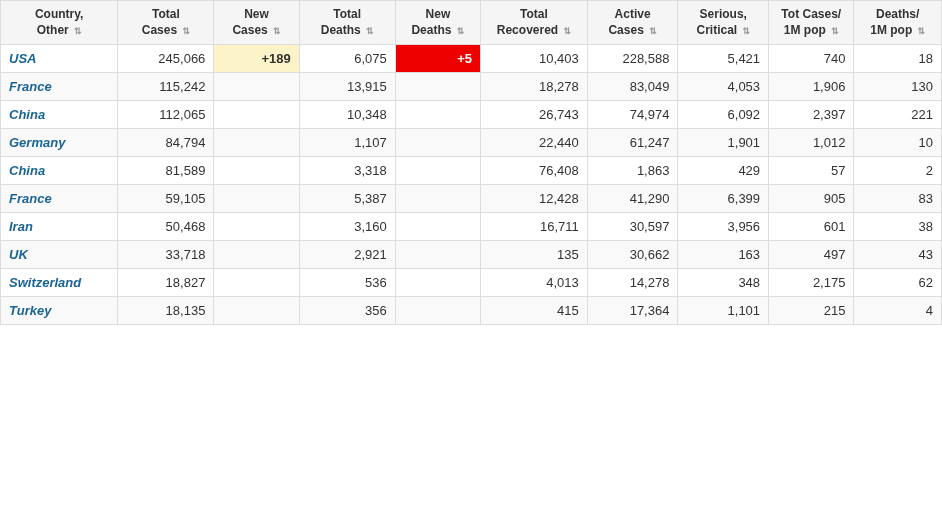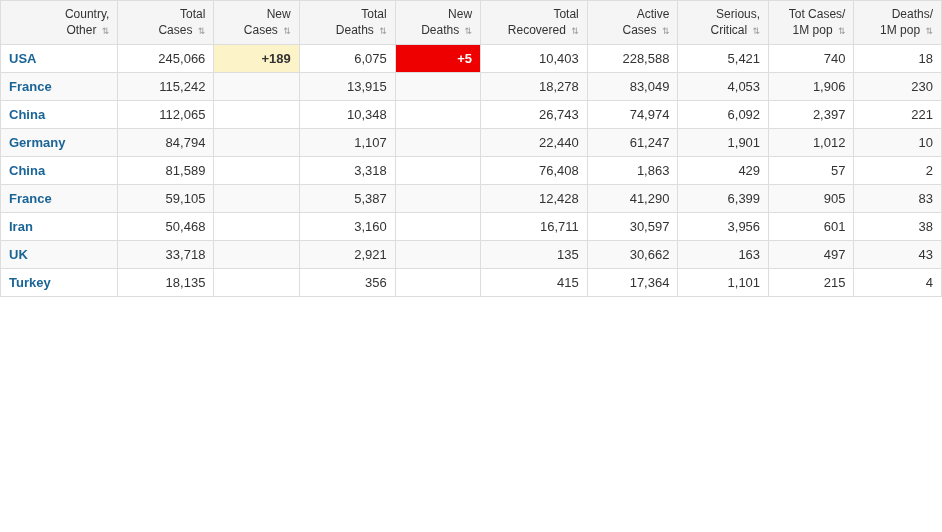--- a/index.html
+++ b/index.html
@@ -15,37 +15,38 @@
       table-layout: fixed;
     }
     th, td {
       border: 1px solid #ddd;
       padding: 6px 8px;
       text-align: right;
       vertical-align: middle;
     }
     th {
       background: #f5f5f5;
-      font-weight: normal;
+      font-weight: bold;
       font-size: 12px;
-      text-align: right;
+      text-align: center;
       color: #333;
       cursor: pointer;
       user-select: none;
       vertical-align: top;
       line-height: 1.3;
     }
     th .sort-icon {
       display: inline-block;
       font-size: 9px;
       color: #999;
       margin-left: 2px;
     }
     td:first-child {
       text-align: left;
+      font-style: italic;
     }
     td a {
       color: #1a6496;
       text-decoration: none;
       font-weight: bold;
     }
     tr:nth-child(even) td {
       background: #f9f9f9;
     }
     .highlight-yellow {
@@ -114,21 +115,21 @@
       <tr>
         <td><a href="#">France</a></td>
         <td>115,242</td>
         <td></td>
         <td>13,915</td>
         <td></td>
         <td>18,278</td>
         <td>83,049</td>
         <td>4,053</td>
         <td>1,906</td>
-        <td>230</td>
+        <td>130</td>
       </tr>
       <tr>
         <td><a href="#">China</a></td>
         <td>112,065</td>
         <td></td>
         <td>10,348</td>
         <td></td>
         <td>26,743</td>
         <td>74,974</td>
         <td>6,092</td>
@@ -189,20 +190,32 @@
         <td></td>
         <td>2,921</td>
         <td></td>
         <td>135</td>
         <td>30,662</td>
         <td>163</td>
         <td>497</td>
         <td>43</td>
       </tr>
       <tr>
+        <td><a href="#">Switzerland</a></td>
+        <td>18,827</td>
+        <td></td>
+        <td>536</td>
+        <td></td>
+        <td>4,013</td>
+        <td>14,278</td>
+        <td>348</td>
+        <td>2,175</td>
+        <td>62</td>
+      </tr>
+      <tr>
         <td><a href="#">Turkey</a></td>
         <td>18,135</td>
         <td></td>
         <td>356</td>
         <td></td>
         <td>415</td>
         <td>17,364</td>
         <td>1,101</td>
         <td>215</td>
         <td>4</td>

